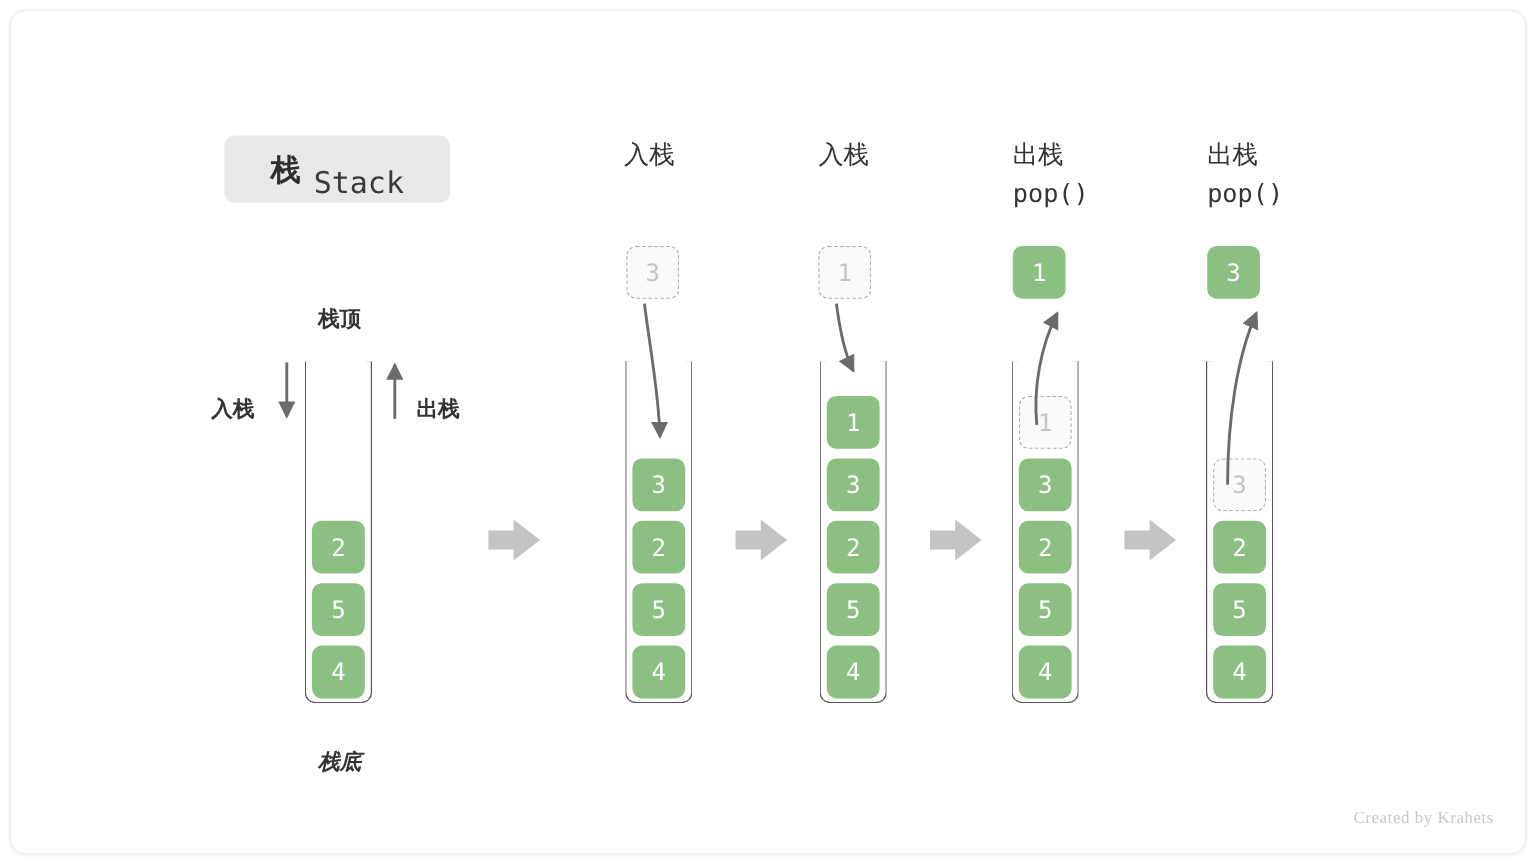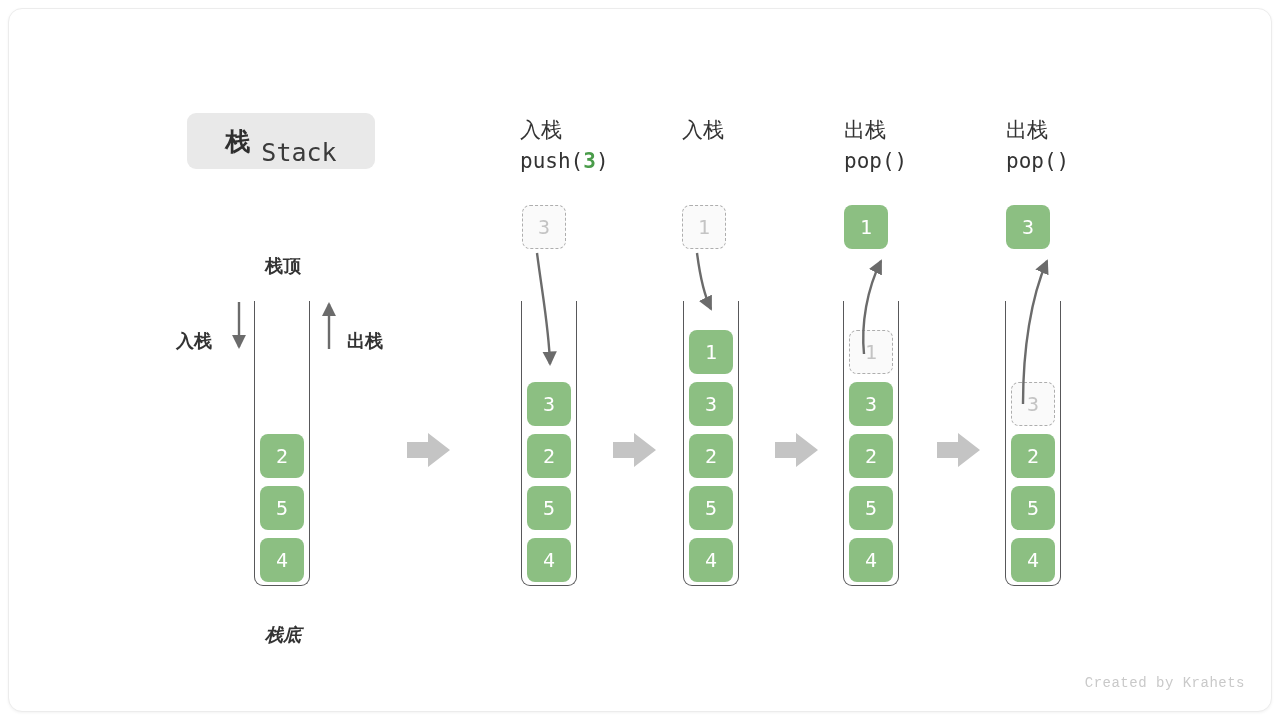--- a/index.html
+++ b/index.html
@@ -157,21 +157,21 @@
     left: 0; top: 0;
     width: 1262px;
     height: 702px;
     pointer-events: none;
   }
 
   #footer {
     position: absolute;
     right: 26px;
     bottom: 20px;
-    font-family: Liberation Mono, monospace;
+    font-family: Liberation Serif, serif;
     font-size: 14px;
     color: #c9c9c9;
     letter-spacing: 0.5px;
   }
 </style>
 </head>
 <body>
 
 <div id="canvas">
 
@@ -181,21 +181,20 @@
   </div>
 
   <div class="cn-bold" style="left:256px; top:245px;">栈顶</div>
   <div class="cn-bold" style="left:256px; top:614px;font-style:italic;">栈底</div>
 
   <div class="cn-bold" style="left:167px; top:320px;">入栈</div>
   <div class="cn-bold" style="left:338px; top:320px;">出栈</div>
 
   <div class="col-head" style="left:511px; top:106px;">
     <div class="line1">入栈</div>
-    <div class="line2"><span>push(</span><span class="arg">3</span><span>)</span></div>
   </div>
 
   <div class="col-head" style="left:673px; top:106px;">
     <div class="line1">入栈</div>
   </div>
 
   <div class="col-head" style="left:835px; top:106px;">
     <div class="line1">出栈</div>
     <div class="line2"><span>pop(</span><span class="arg"></span><span>)</span></div>
   </div>

